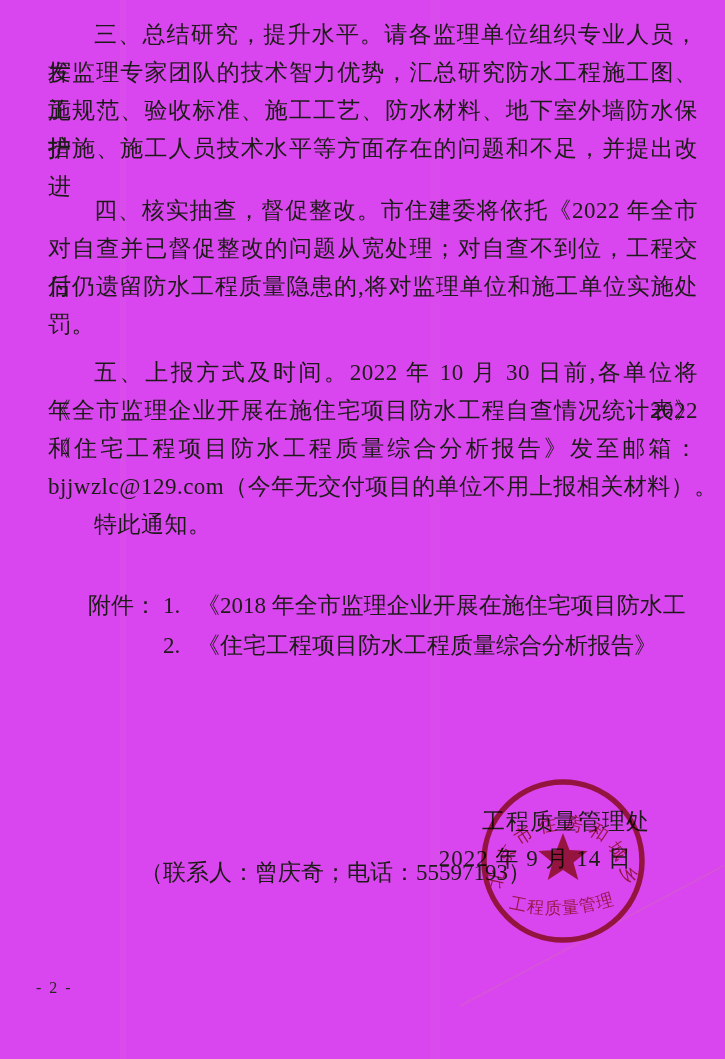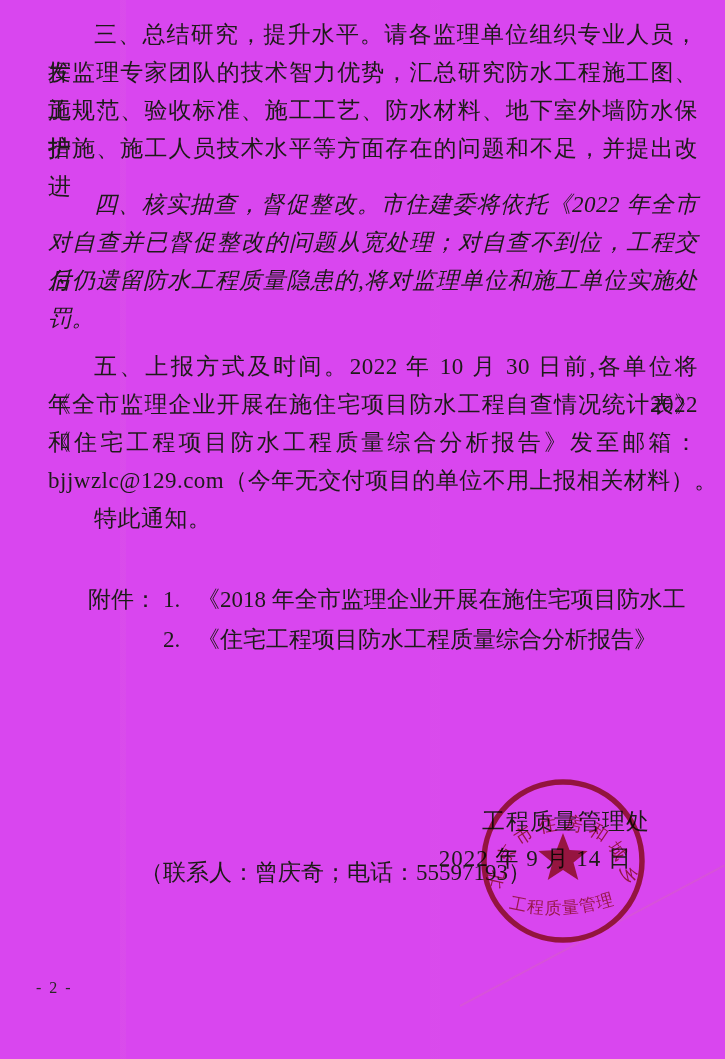--- a/index.html
+++ b/index.html
@@ -19,21 +19,21 @@
       linear-gradient(90deg, rgba(230,180,170,0.05) 0 6px, transparent 6px 100%) 120px 0/300px 100% no-repeat,
       linear-gradient(90deg, rgba(230,180,170,0.04) 0 10px, transparent 10px 100%) 430px 0/200px 100% no-repeat;
   }
   .content { position:absolute; left:48px; top:16px; width:650px; }
   .line {
     font-size:23px; height:38px; line-height:38px;
     letter-spacing:0.5px; white-space:nowrap;
   }
   .just { white-space:normal; text-align:justify; text-align-last:justify; }
   .ind  { text-indent:46px; }
-  .p2 { margin-top:18px;font-style:italic; }
+  .p2 { margin-top:24px; }
   .p3 { margin-top:10px; }
 
   .attach { margin-top:42px; font-size:23px; line-height:40px; }
   .attach-row { display:flex; align-items:flex-start; }
   .attach-label { margin-left:40px; white-space:nowrap; }
   .attach-items { margin-left:6px; }
   .attach-item { display:flex; }
   .attach-num { width:34px; flex:none; }
   .attach-line { white-space:nowrap; }
   .attach-cont { padding-left:24px; }

